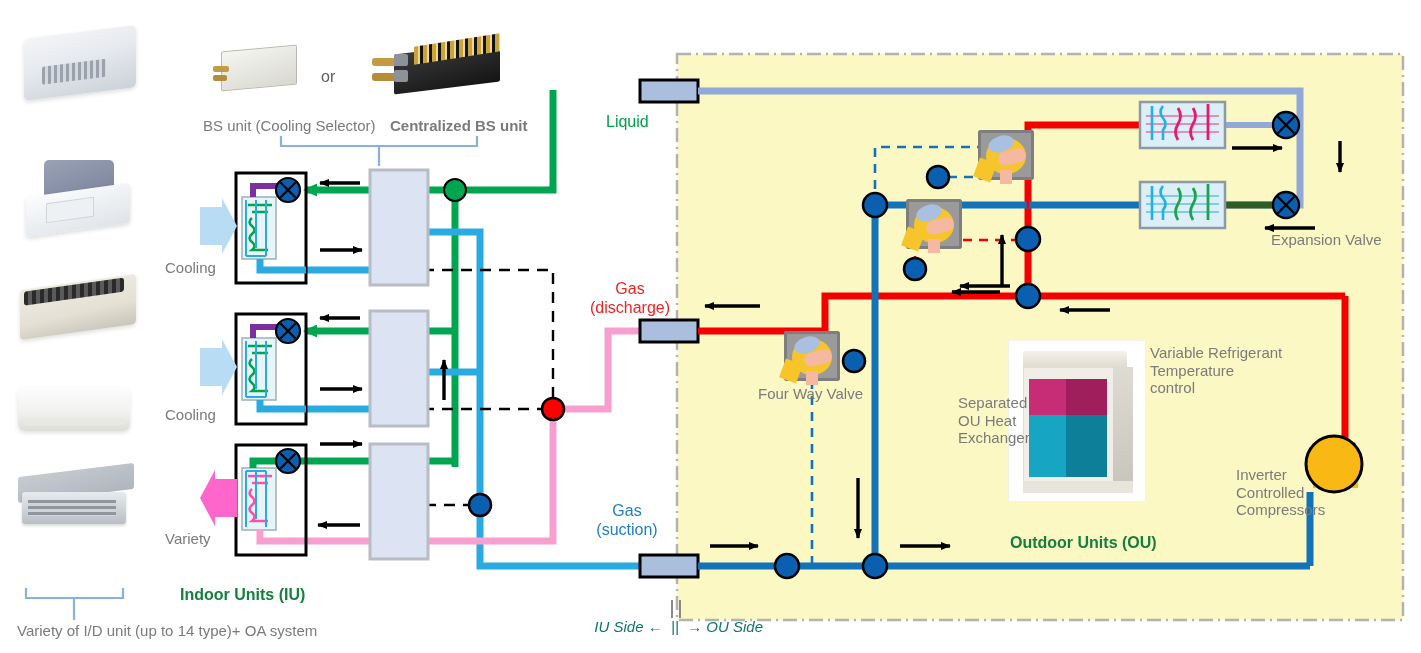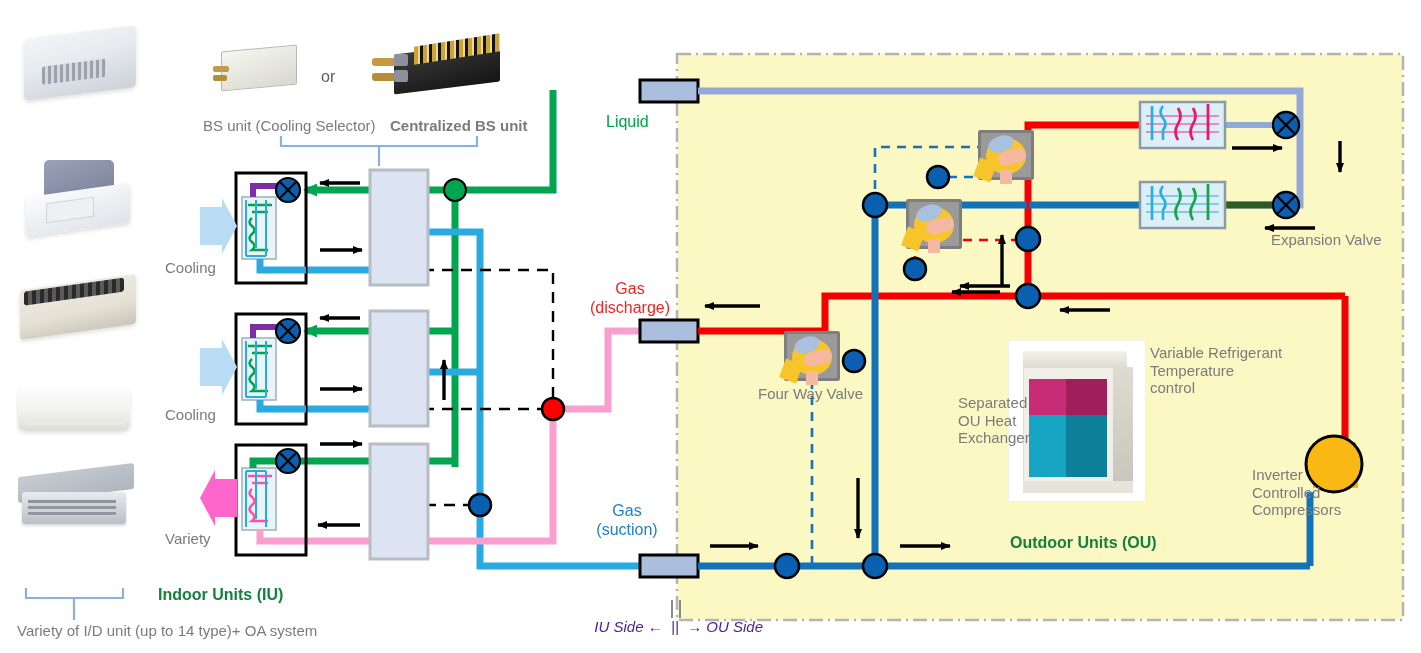--- a/index.html
+++ b/index.html
@@ -10,21 +10,21 @@
   }
   #stage{position:relative;width:1421px;height:653px;background:#fff;}
   #svgroot{position:absolute;left:0;top:0;width:1421px;height:653px;}
 
   .lbl{position:absolute;white-space:pre;line-height:1.18;}
   .lbl-gray{color:#7b7b7b;font-size:15px;}
   .lbl-gray-b{color:#15803d;font-size:16px;font-weight:bold;}
   .lbl-green{color:#00a14b;font-size:16px;}
   .lbl-red{color:#ef2424;font-size:16px;text-align:center;}
   .lbl-blue{color:#1f7fc4;font-size:16px;text-align:center;}
-  .lbl-ital{color:#4c1d95;font-size:15px;font-style:italic;}
+  .lbl-ital{color:#0f766e;font-size:15px;font-style:italic;}
   .lbl-or{color:#5d5d5d;font-size:16px;}
 
   
   .photo{position:absolute;}
 </style>
 </head>
 <body>
 
 <div id="stage">
 
@@ -281,21 +281,21 @@
 <div class="lbl lbl-gray" style="left:203px;top:117px;">BS unit (Cooling Selector)</div>
 
 <div class="lbl lbl-gray" style="left:390px;top:117px;font-weight:bold;">Centralized BS unit</div>
 
 <div class="lbl lbl-gray" style="left:165px;top:259px;">Cooling</div>
 
 <div class="lbl lbl-gray" style="left:165px;top:406px;">Cooling</div>
 
 <div class="lbl lbl-gray" style="left:165px;top:530px;">Variety</div>
 
-<div class="lbl lbl-gray-b" style="left:158px;top:586px;">Indoor Units (IU)</div>
+<div class="lbl lbl-gray-b" style="left:180px;top:586px;">Indoor Units (IU)</div>
 
 <div class="lbl lbl-gray" style="left:17px;top:622px;">Variety of I/D unit (up to 14 type)+ OA system</div>
 
 <div class="lbl lbl-green" style="left:606px;top:113px;">Liquid</div>
 
 <div class="lbl lbl-red" style="left:575px;top:280px;width:110px;">Gas
 (discharge)</div>
 
 <div class="lbl lbl-blue" style="left:572px;top:502px;width:110px;">Gas
 (suction)</div>
@@ -303,21 +303,21 @@
 <div class="lbl lbl-gray" style="left:758px;top:385px;">Four Way Valve</div>
 
 <div class="lbl lbl-gray" style="left:922px;top:394px;margin-left:36px;">Separated
 OU Heat
 Exchanger</div>
 
 <div class="lbl lbl-gray" style="left:1150px;top:344px;">Variable Refrigerant
 Temperature
 control</div>
 
-<div class="lbl lbl-gray" style="left:1236px;top:466px;margin-left:16px;">Inverter
+<div class="lbl lbl-gray" style="left:1236px;top:466px;">Inverter
 Controlled
 Compressors</div>
 
 <div class="lbl lbl-gray" style="left:1271px;top:231px;">Expansion Valve</div>
 
 <div class="lbl lbl-gray-b" style="left:1010px;top:534px;">Outdoor Units (OU)</div>
 
 <div class="lbl lbl-ital" style="left:586px;top:600px;">
   <span>IU Side ←  ||  → OU Side</span>
 </div>

